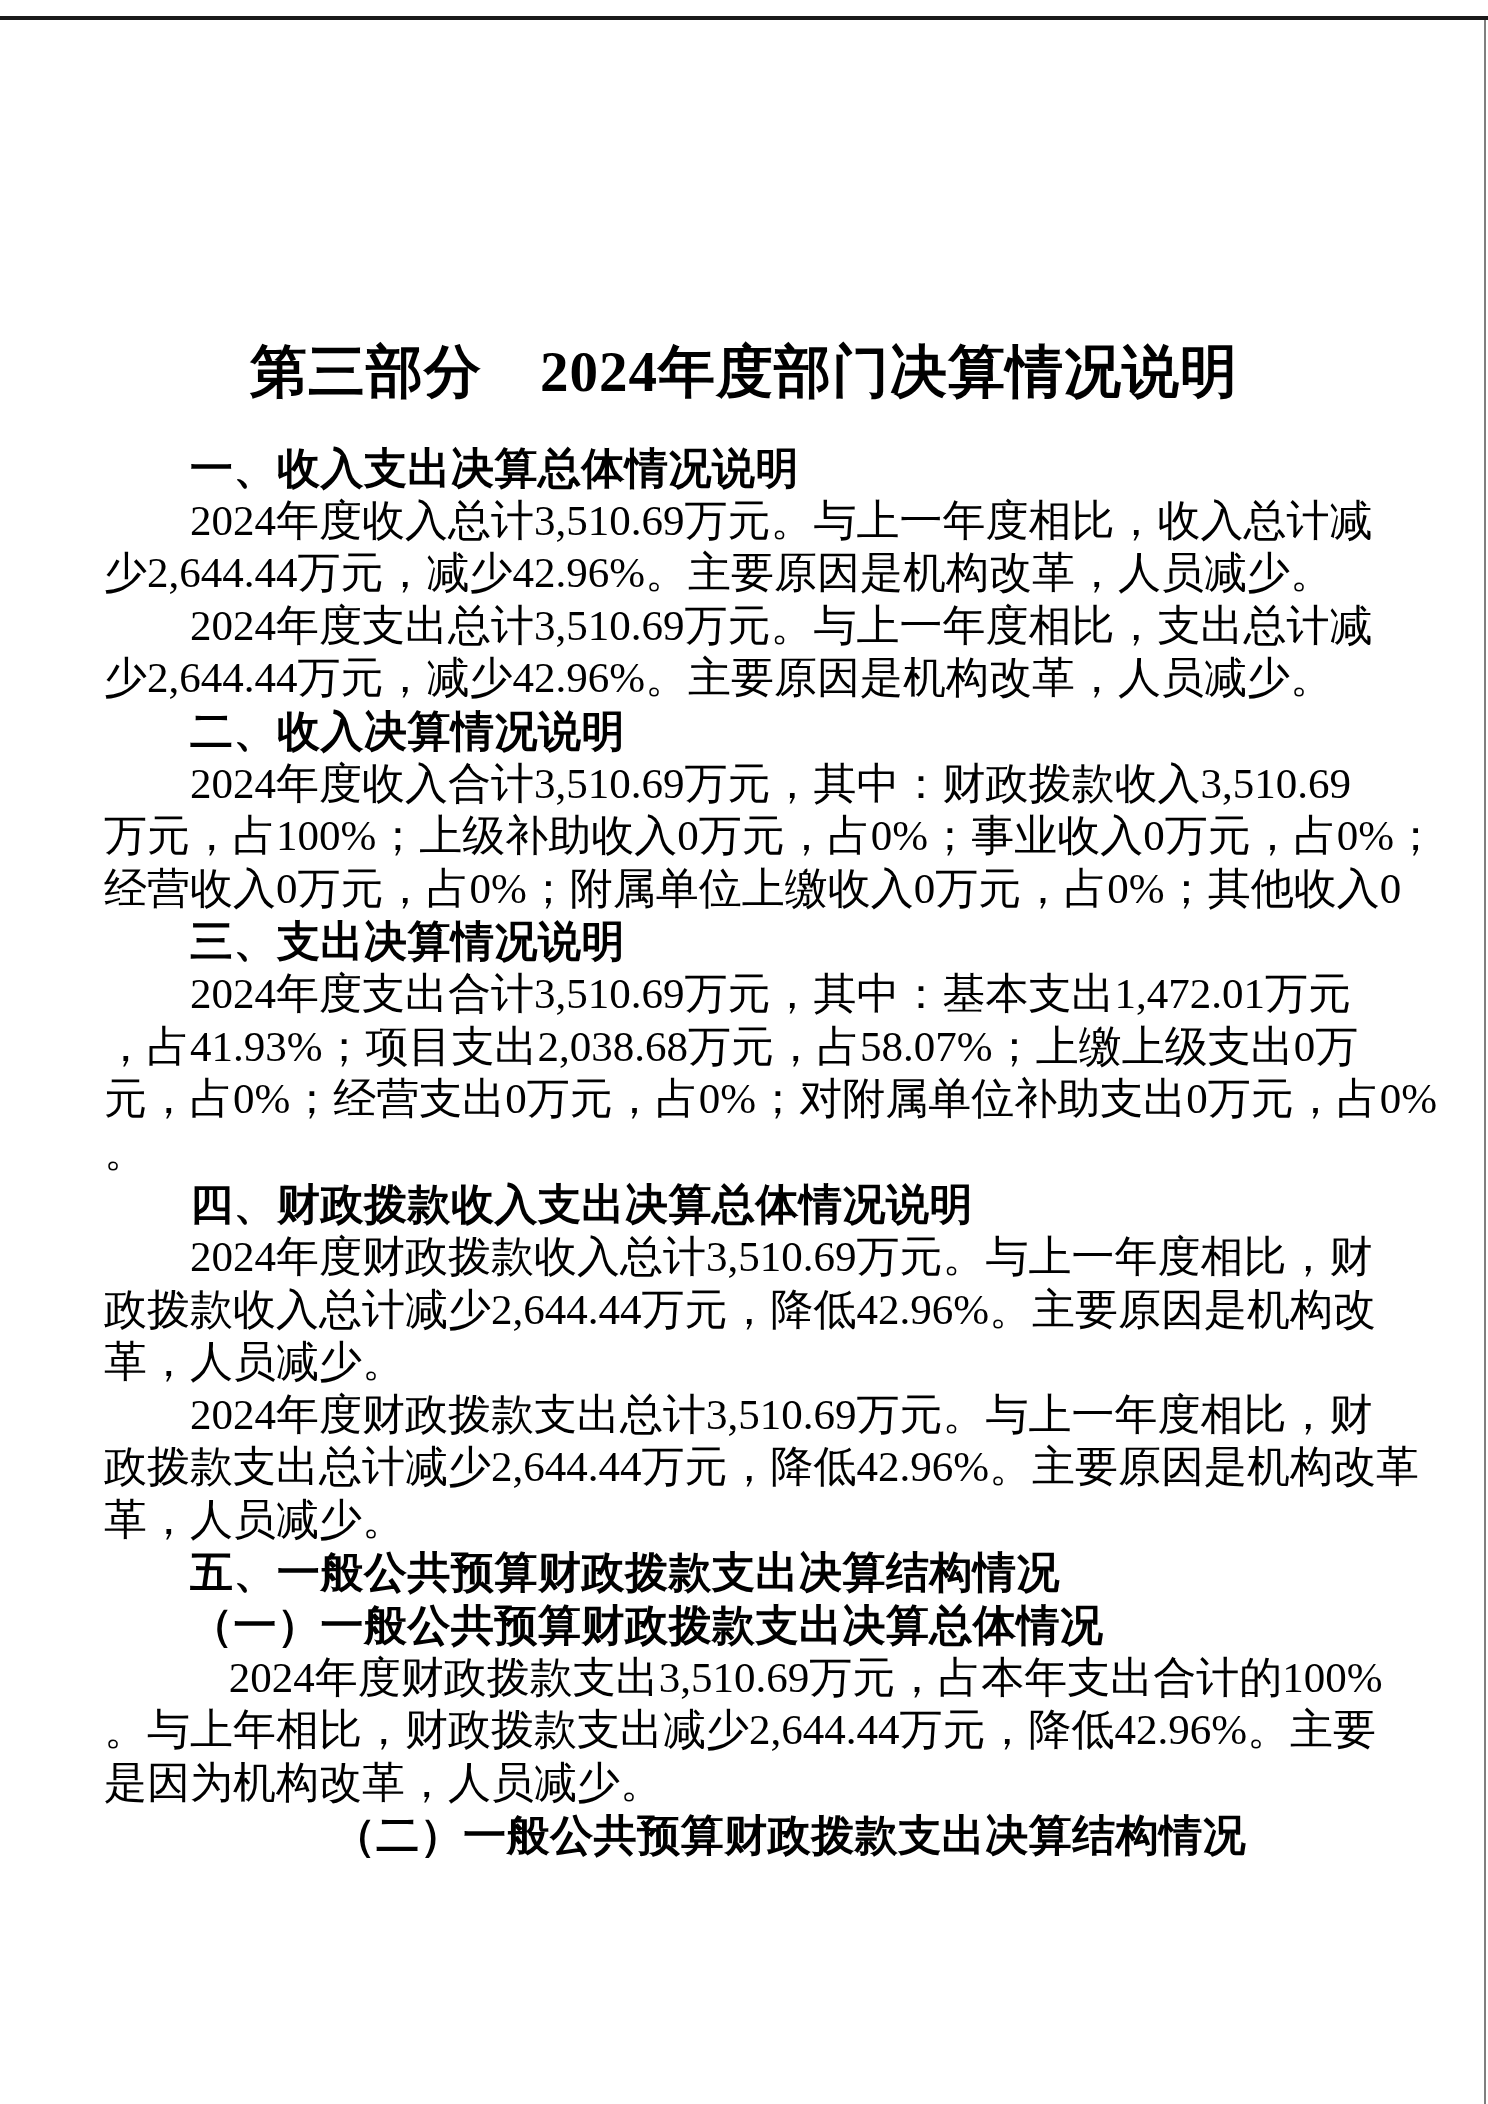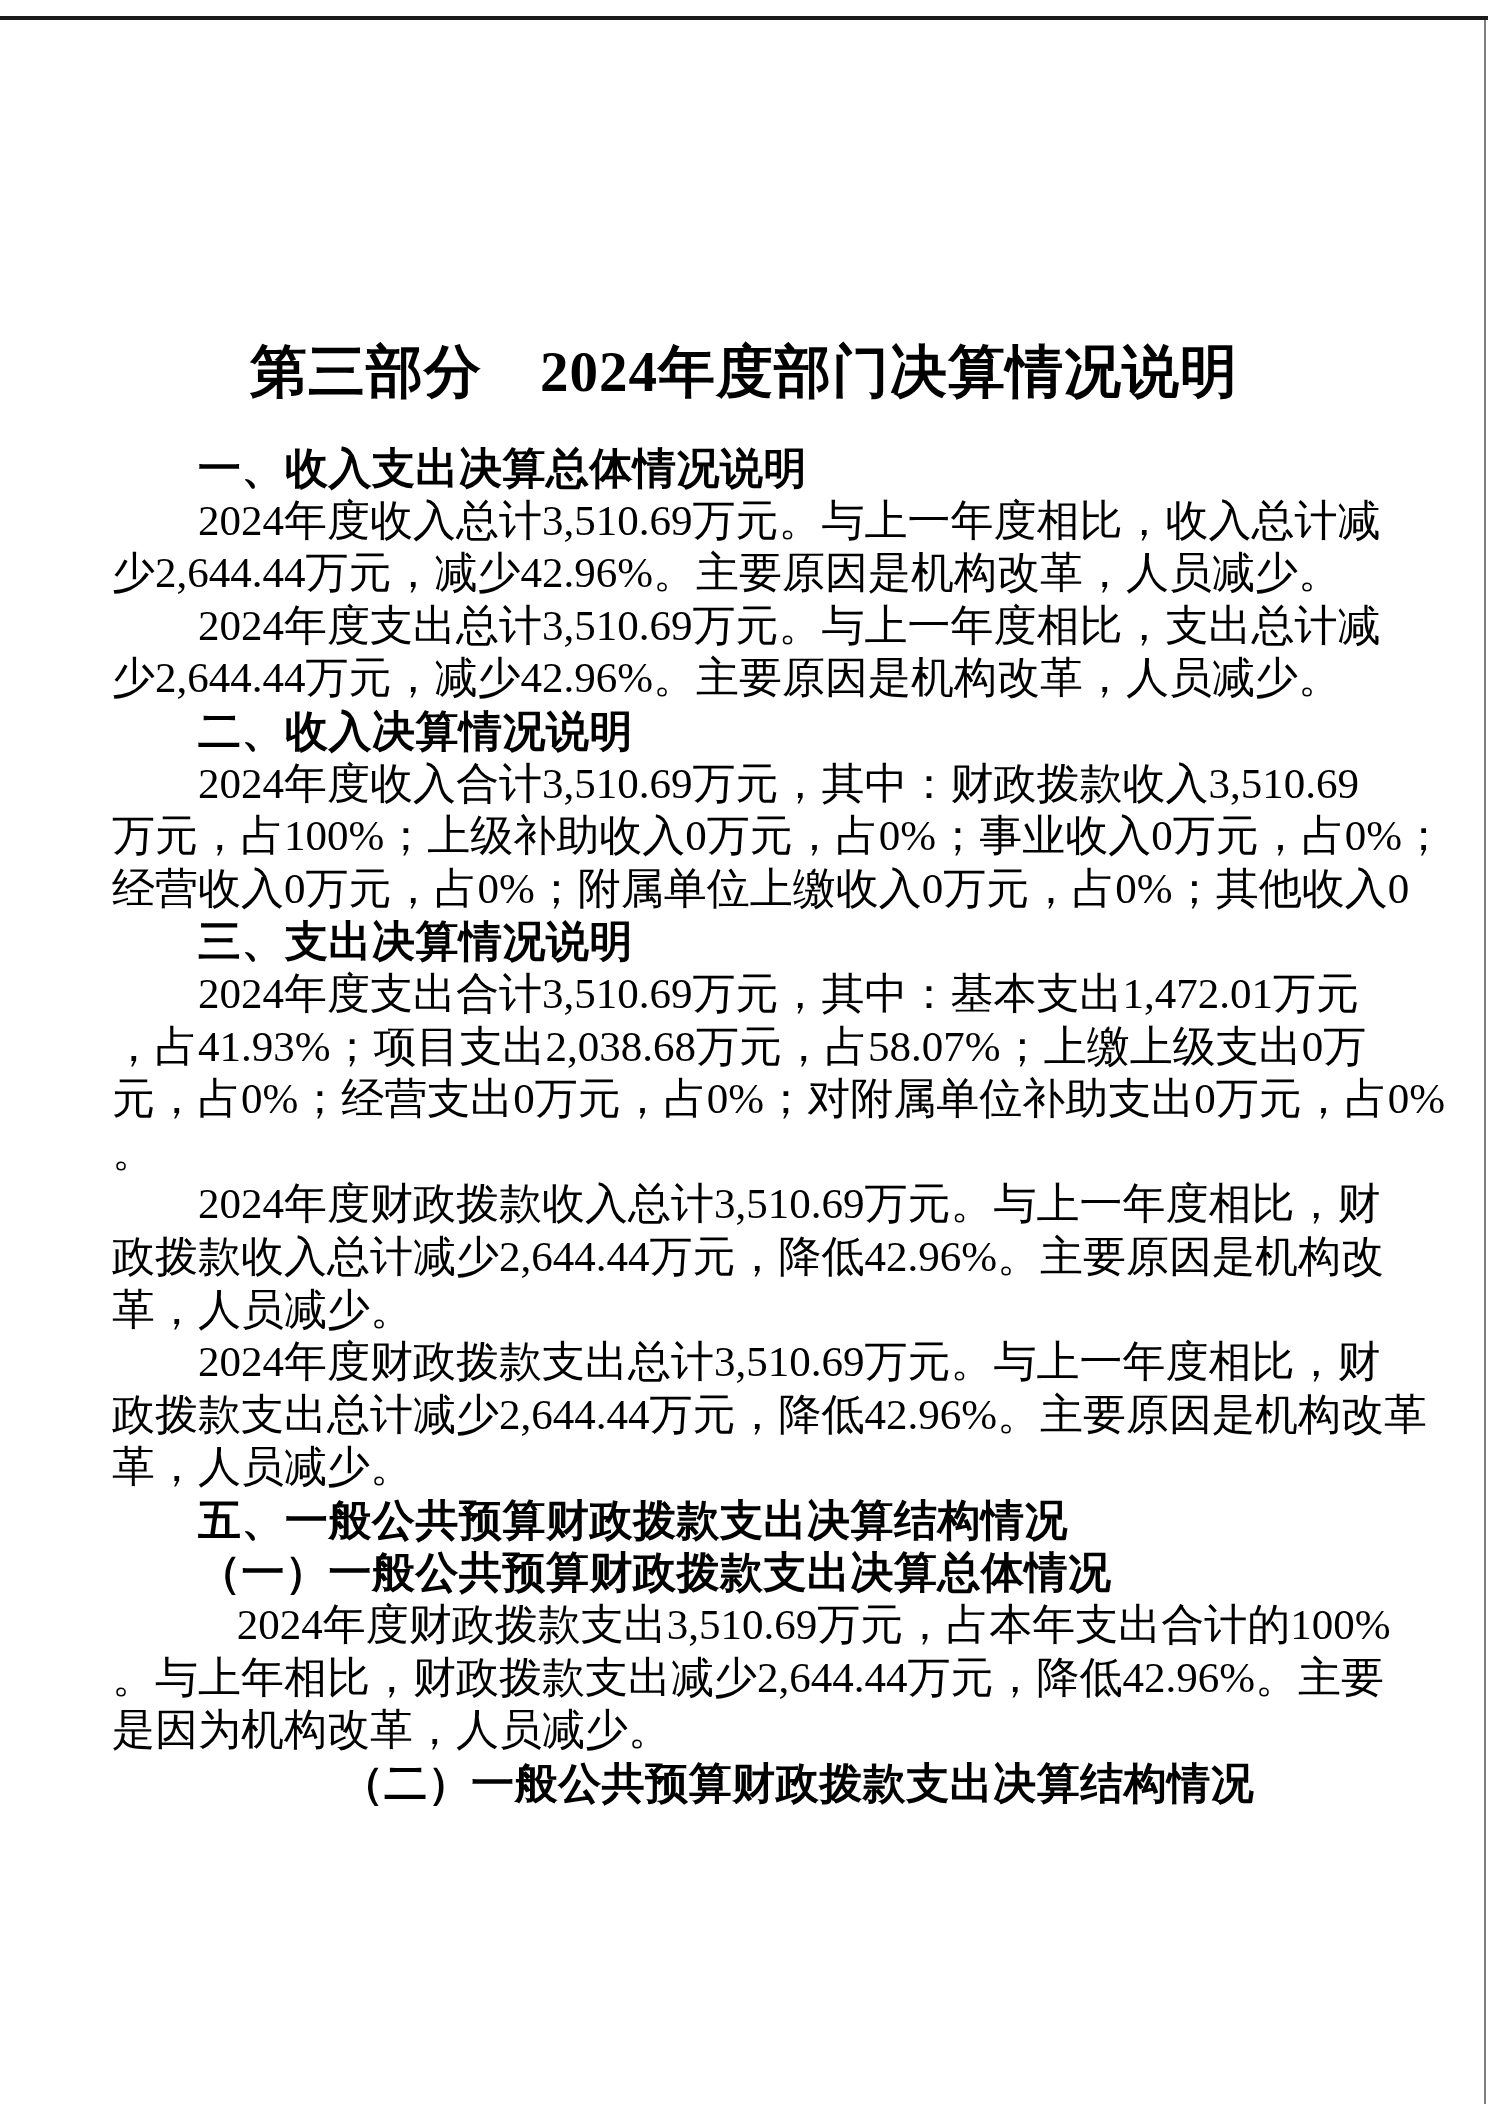--- a/index.html
+++ b/index.html
@@ -43,21 +43,21 @@
     font-size: 57px;
     line-height: 72px;
     font-weight: 700;
     font-family: "Liberation Serif", "DejaVu Serif", serif;
     letter-spacing: 1px;
     white-space: nowrap;
   }
   .doc-body {
     position: absolute;
     top: 426px;
-    left: 112px;
+    left: 104px;
     width: 1285px;
   }
   .line {
     height: 52.6px;
     line-height: 52.6px;
     font-size: 43px;
     white-space: nowrap;
     font-family: "Liberation Serif", "DejaVu Serif", serif;
   }
   .line.heading {
@@ -81,20 +81,21 @@
       <div class="line">少2,644.44万元，减少42.96%。主要原因是机构改革，人员减少。</div>
       <div class="line heading" style="padding-left: 2em;">二、收入决算情况说明</div>
       <div class="line" style="padding-left: 2em;">2024年度收入合计3,510.69万元，其中：财政拨款收入3,510.69</div>
       <div class="line">万元，占100%；上级补助收入0万元，占0%；事业收入0万元，占0%；</div>
       <div class="line">经营收入0万元，占0%；附属单位上缴收入0万元，占0%；其他收入0</div>
       <div class="line heading" style="padding-left: 2em;">三、支出决算情况说明</div>
       <div class="line" style="padding-left: 2em;">2024年度支出合计3,510.69万元，其中：基本支出1,472.01万元</div>
       <div class="line">，占41.93%；项目支出2,038.68万元，占58.07%；上缴上级支出0万</div>
       <div class="line">元，占0%；经营支出0万元，占0%；对附属单位补助支出0万元，占0%</div>
       <div class="line">。</div>
+      <div class="line heading" style="padding-left: 2em;">四、财政拨款收入支出决算总体情况说明</div>
       <div class="line" style="padding-left: 2em;">2024年度财政拨款收入总计3,510.69万元。与上一年度相比，财</div>
       <div class="line">政拨款收入总计减少2,644.44万元，降低42.96%。主要原因是机构改</div>
       <div class="line">革，人员减少。</div>
       <div class="line" style="padding-left: 2em;">2024年度财政拨款支出总计3,510.69万元。与上一年度相比，财</div>
       <div class="line">政拨款支出总计减少2,644.44万元，降低42.96%。主要原因是机构改革</div>
       <div class="line">革，人员减少。</div>
       <div class="line heading" style="padding-left: 2em;">五、一般公共预算财政拨款支出决算结构情况</div>
       <div class="line heading" style="padding-left: 2em;">（一）一般公共预算财政拨款支出决算总体情况</div>
       <div class="line" style="padding-left: 2.9em;">2024年度财政拨款支出3,510.69万元，占本年支出合计的100%</div>
       <div class="line">。与上年相比，财政拨款支出减少2,644.44万元，降低42.96%。主要</div>

